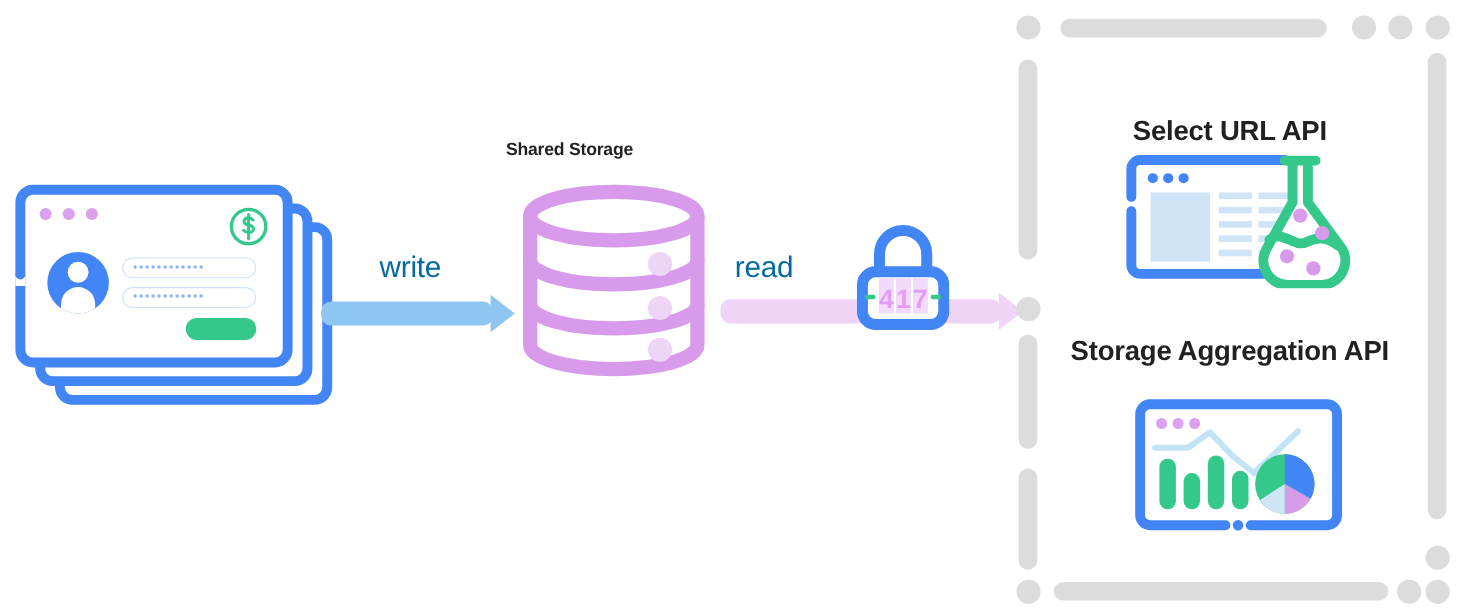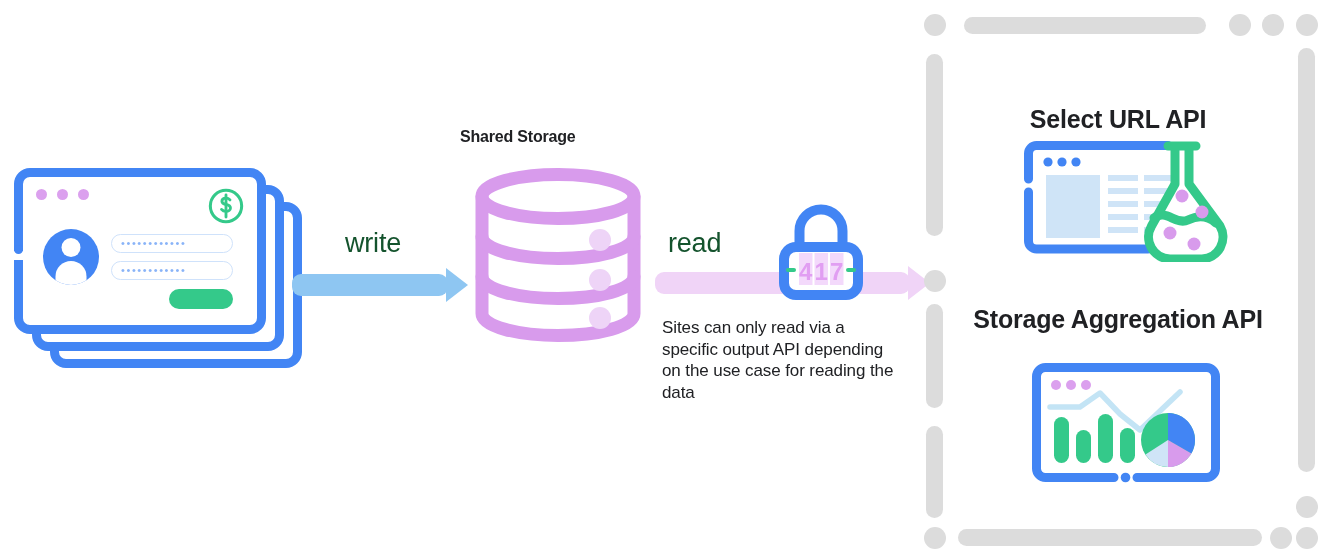--- a/index.html
+++ b/index.html
@@ -14,21 +14,21 @@
   
   .heading{
     font-weight:700;
     font-size:16px;
     letter-spacing:-0.2px;
     color:#202124;
     white-space:nowrap;
   }
   .arrow-label{
     font-size:27px;
-    color:#14532d;
+    color:#0369a1;
     white-space:nowrap;
     letter-spacing:-0.2px;
   }
   .caption{
     font-size:17px;
     line-height:21.5px;
     color:#202124;
     letter-spacing:-0.1px;
   }
 
@@ -194,21 +194,20 @@
         <text x="42.2" y="77" font-family="'Liberation Sans',sans-serif" font-size="24" font-weight="700" fill="#e19ef2" text-anchor="middle">1</text>
         <text x="57.7" y="77" font-family="'Liberation Sans',sans-serif" font-size="24" font-weight="700" fill="#e19ef2" text-anchor="middle">7</text>
       </g>
       <g stroke="#34c98a" stroke-width="4" stroke-linecap="round">
         <path d="M9 67 L15 67"></path>
         <path d="M69 67 L75 67"></path>
       </g>
     </svg>
   </div>
 
-  <div class="abs caption" style="left:662px;top:317px;width:232px;">Sites can only read via a specific output API depending on the use case for reading the data</div>
 
   <div class="abs panel">
 
     <div class="seg-dot" style="left:6px;top:6px;"></div>
     <div class="seg" style="left:46px;top:9px;width:242px;height:17px;"></div>
     <div class="seg-dot" style="left:311px;top:6px;"></div>
     <div class="seg-dot" style="left:344px;top:6px;"></div>
     <div class="seg-dot" style="left:378px;top:6px;"></div>
 
     <div class="seg" style="left:8px;top:46px;width:17px;height:182px;"></div>

